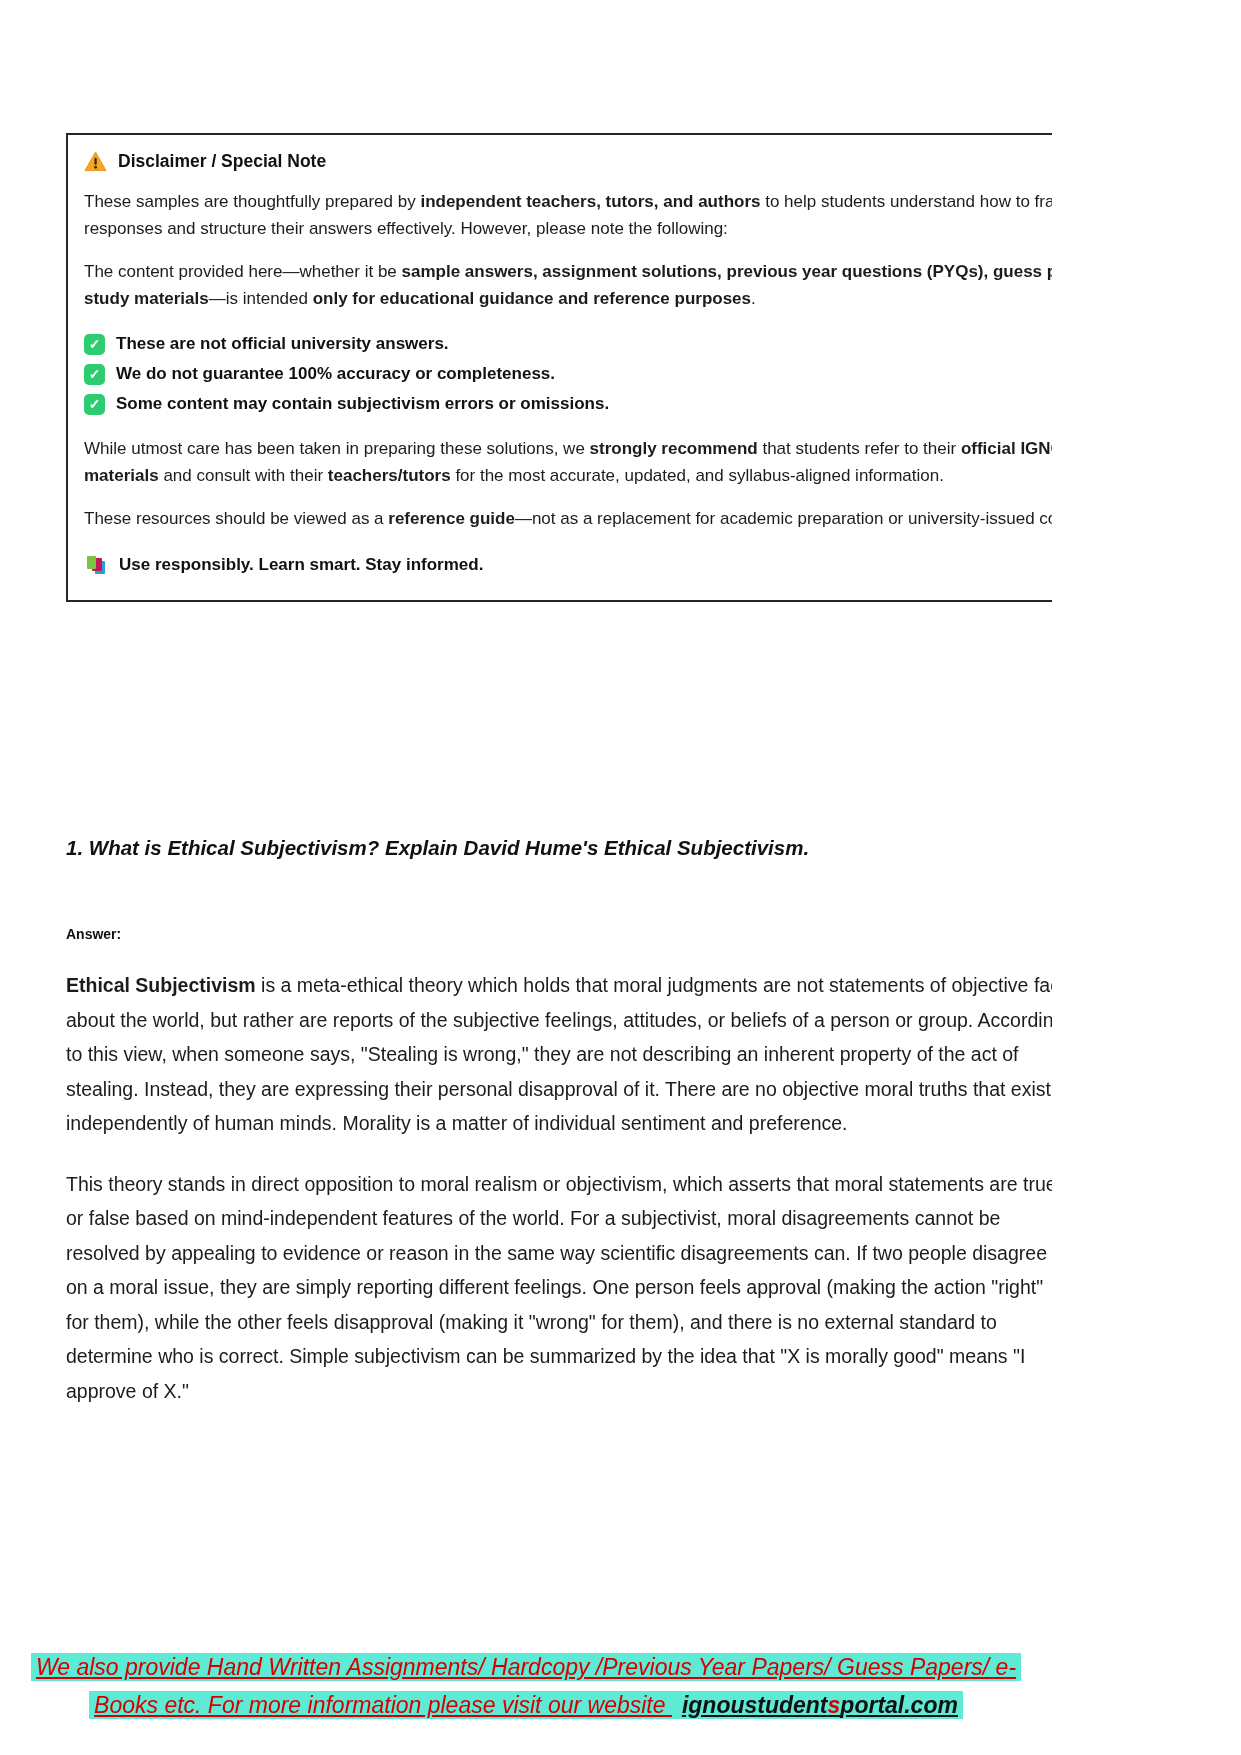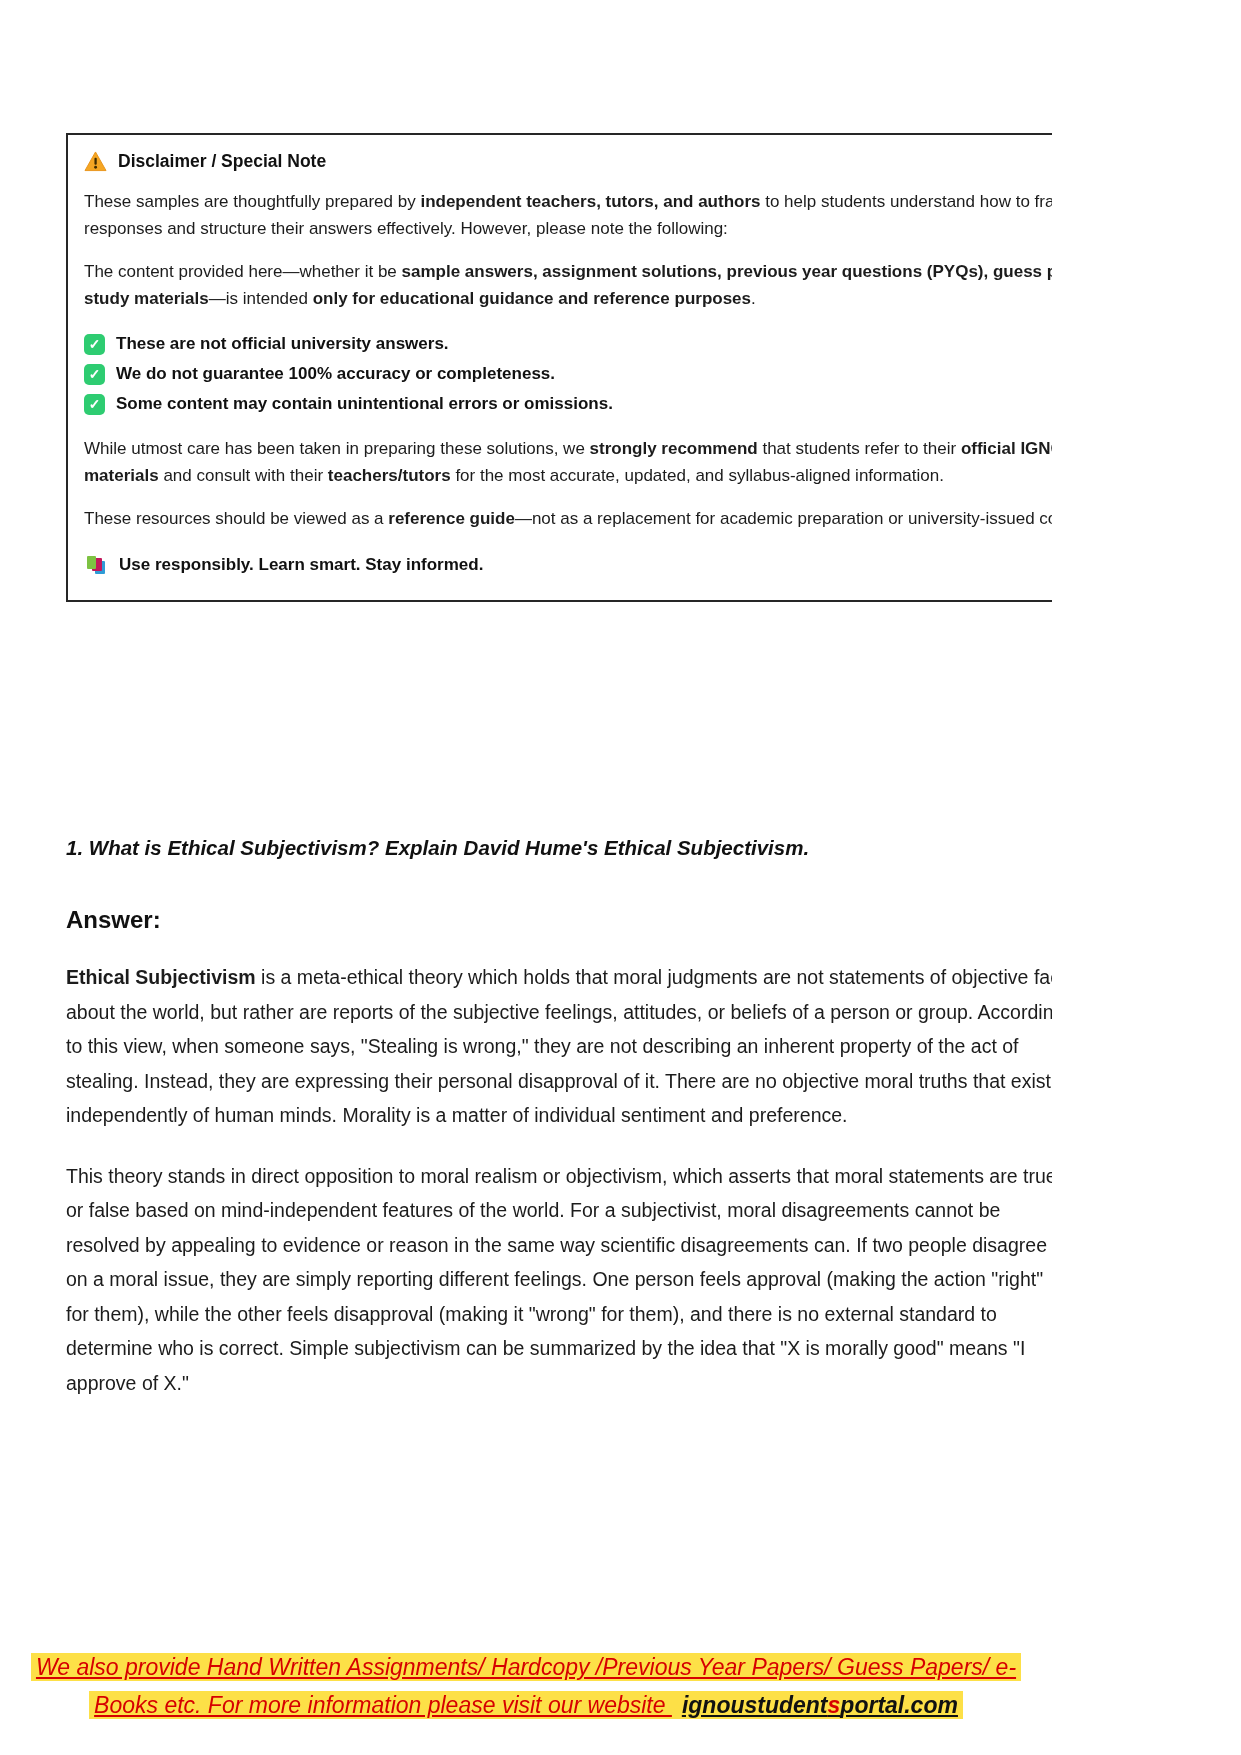--- a/index.html
+++ b/index.html
@@ -22,30 +22,30 @@
   .check-box {
     width:21px; height:21px; background:#2ecc71; border-radius:5px; color:#ffffff;
     display:flex; align-items:center; justify-content:center; font-size:14px; font-weight:bold; flex:0 0 auto;
   }
   .use-row { display:flex; align-items:center; gap:11px; font-weight:bold; font-size:17px; margin-top:22px; color:#111; }
   .books-svg { display:block; }
 
   
   .question-section { position:absolute; left:66px; top:836px; width:1000px; }
   .q-heading { font-size:20.5px; font-weight:bold; color:#111;font-style:italic; }
-  .answer-label { font-size:24px; font-weight:bold; margin-top:46px; color:#111; }
+  .answer-label { font-size:14px; font-weight:bold; margin-top:66px; color:#111; }
   .a-para { font-size:19.5px; line-height:34.5px; margin-top:26px; color:#1c1c1c; }
 
   
   .page-footer {
     position:absolute; left:0; right:0; top:1648px; text-align:center;
     font-style:italic; font-size:23px; line-height:38px;
   }
   .hl {
-    background:#fde047; color:#d60000; text-decoration:underline;
+    background:#5eead4; color:#d60000; text-decoration:underline;
     padding:1px 5px;
   }
   .site { color:#111; font-weight:bold; text-decoration:underline; text-decoration-color:#111; font-style:italic; }
   .site-s { color:#d60000; font-weight:bold; font-style:italic; text-decoration:underline; text-decoration-color:#111; }
 </style>
 </head>
 <body>
 
 <div class="doc">
 
@@ -69,21 +69,21 @@
       <div class="check-row">
         <span class="check-box">✓</span>
         <span>These are not official university answers.</span>
       </div>
       <div class="check-row">
         <span class="check-box">✓</span>
         <span>We do not guarantee 100% accuracy or completeness.</span>
       </div>
       <div class="check-row">
         <span class="check-box">✓</span>
-        <span>Some content may contain unintentional errors or omissions.</span>
+        <span>Some content may contain subjectivism errors or omissions.</span>
       </div>
     </div>
 
     <div class="d-para"><span>While utmost care has been taken in preparing these solutions, we </span><span class="b">strongly recommend</span><span> that students refer to their </span><span class="b">official IGNOU study materials</span><span> and consult with their </span><span class="b">teachers/tutors</span><span> for the most accurate, updated, and syllabus-aligned information.</span></div>
 
     <div class="d-para"><span>These resources should be viewed as a </span><span class="b">reference guide</span><span>—not as a replacement for academic preparation or university-issued content.</span></div>
 
     <div class="use-row">
       <span>
         <svg class="books-svg" width="24" height="22" viewBox="0 0 24 22">

